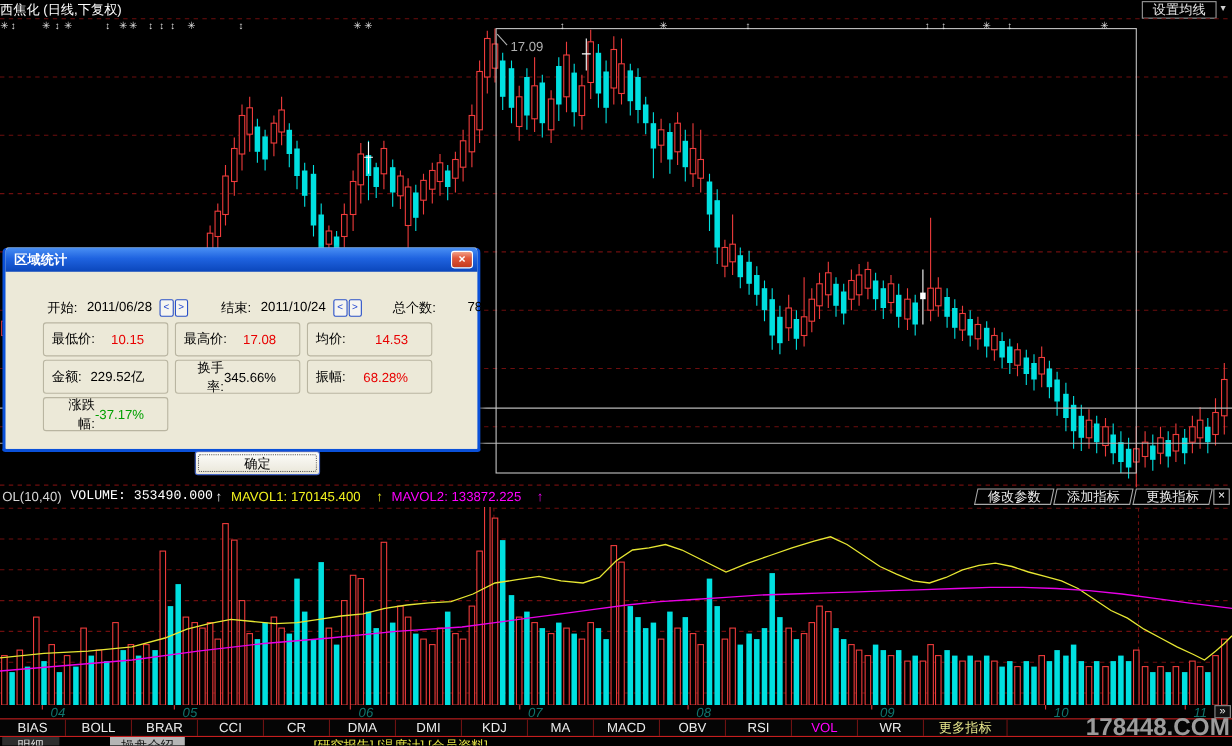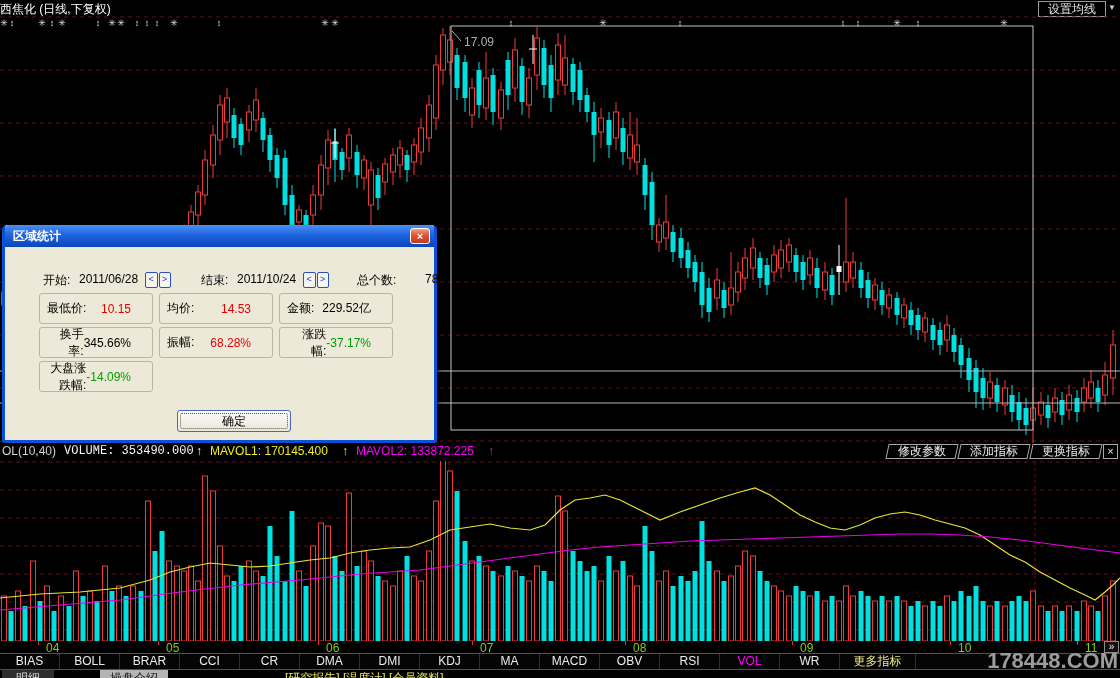--- a/index.html
+++ b/index.html
@@ -26,40 +26,40 @@
   .vh-m2{left:356px;color:#ff00ff;}
   .vh-a3{left:488px;color:#ff00ff;}
   .ptabs{position:absolute;right:2px;top:444px;height:15px;display:flex;gap:2px;}
   .ptab{height:15px;padding:0 10px;border:1px solid #a8a8a8;color:#eee;font-size:12px;line-height:13px;
         background:#000;transform:skewX(-12deg);cursor:default;}
   .ptab i{display:inline-block;transform:skewX(12deg);font-style:normal;}
   .pclose{width:15px;height:15px;border:1px solid #a8a8a8;color:#eee;font-size:11px;line-height:13px;
           text-align:center;background:#000;cursor:default;}
   
   .xaxis{position:absolute;left:0;top:641px;width:100%;height:13px;}
-  .xaxis .m{position:absolute;top:0;color:#84cc16;font-size:12px;}
+  .xaxis .m{position:absolute;top:0;color:#0f766e;font-size:12px;font-style:italic;}
   .xaxis .tick{position:absolute;top:0;width:1px;height:4px;background:#d93535;}
   .xmore{position:absolute;right:1px;top:0;width:15px;height:12px;border:1px solid #8a8a8a;color:#eee;
          font-size:10px;line-height:10px;text-align:center;background:#111;cursor:default;}
   
   .indbar{position:absolute;left:0;top:653px;width:100%;height:17px;border-top:1px solid #c41e1e;
           border-bottom:1px solid #c41e1e;display:flex;background:#050505;}
   .ind{width:60px;height:100%;border-right:1px solid #6e1212;color:#ececec;font-size:12px;
        text-align:center;line-height:15px;cursor:default;}
   .ind.active{color:#ff00ff;}
   .ind.more{color:#e9e98e;width:76px;}
   .watermark{position:absolute;right:2px;top:648px;color:#9c9c9c;font-size:22px;font-weight:bold;
              z-index:20;letter-spacing:0;}
   
   .bstrip{position:absolute;left:0;top:670px;width:100%;height:8px;overflow:hidden;background:#000;}
   .bstrip .t1{position:absolute;left:2px;top:0;background:#2e2e2e;color:#ddd;font-size:12px;padding:0 14px;}
   .bstrip .t2{position:absolute;left:100px;top:0;background:#b5b5b5;color:#111;font-size:12px;padding:0 10px;}
   .bstrip .yl{position:absolute;left:285px;top:0;color:#e8e848;font-size:12px;}
   
-  .dlg{position:absolute;left:2px;top:225px;width:435px;height:218px;z-index:50;
+  .dlg{position:absolute;left:2px;top:225px;width:435px;height:186px;z-index:50;
        border:3px solid #0a50d8;border-top:none;border-radius:5px 5px 3px 3px;background:#ece9d8;
        box-shadow:2px 2px 4px rgba(0,0,0,.6);font-size:12px;color:#000;}
   .dlg-title{height:22px;border-radius:4px 4px 0 0;display:flex;align-items:center;
        background:linear-gradient(180deg,#4a90f4 0%,#1f63e0 45%,#0b46bb 100%);}
   .dlg-title .cap{color:#fff;font-weight:bold;padding-left:8px;}
   .dlg-close{margin-left:auto;margin-right:4px;width:20px;height:16px;border:1px solid #fff;border-radius:3px;
        background:linear-gradient(180deg,#f2a289 0%,#e2573a 40%,#c33a1d 100%);color:#fff;font-size:11px;
        line-height:14px;text-align:center;font-weight:bold;cursor:default;}
   .dlg-row1{position:absolute;left:0;top:47px;width:100%;height:16px;}
   .dlg-row1 span{position:absolute;top:0;}
@@ -695,43 +695,43 @@
         </span>
       <span class="lb-count">总个数:</span>
       <span class="v-count">78</span>
     </div>
     <div class="cells" id="dlgCells">
         <div class="cell">
           <span class="lab">最低价:</span>
           <span class="val red">10.15</span>
         </div>
         <div class="cell">
+          <span class="lab">最高价:</span>
+          <span class="val red">17.08</span>
+        </div>
+        <div class="cell">
           <span class="lab">均价:</span>
           <span class="val red">14.53</span>
         </div>
         <div class="cell">
           <span class="lab">金额:</span>
           <span class="val black">229.52亿</span>
         </div>
         <div class="cell">
           <span class="lab">换手率:</span>
           <span class="val black">345.66%</span>
         </div>
         <div class="cell">
           <span class="lab">振幅:</span>
           <span class="val red">68.28%</span>
         </div>
         <div class="cell">
           <span class="lab">涨跌幅:</span>
           <span class="val green">-37.17%</span>
         </div>
-        <div class="cell">
-          <span class="lab">大盘涨跌幅:</span>
-          <span class="val green">-14.09%</span>
-        </div>
       </div>
     <div class="okbtn">
       <div class="foc"></div>
       <span>确定</span>
     </div>
   </div>
 
 </div>
 
 </body></html>

